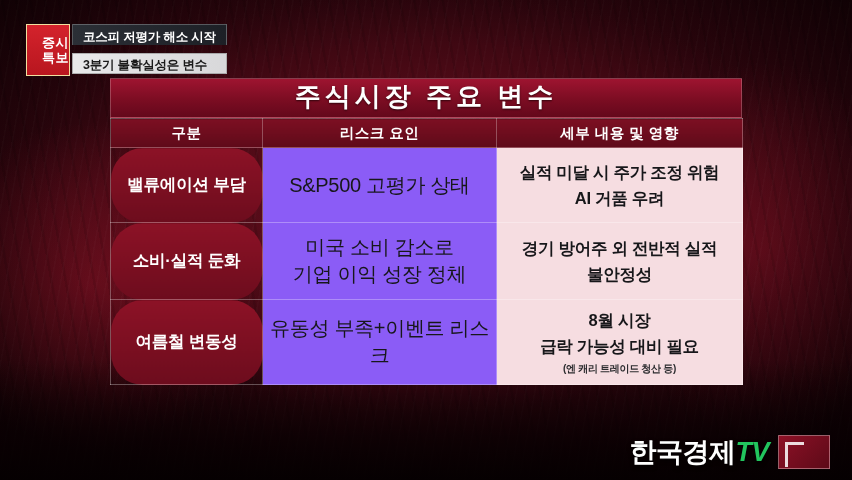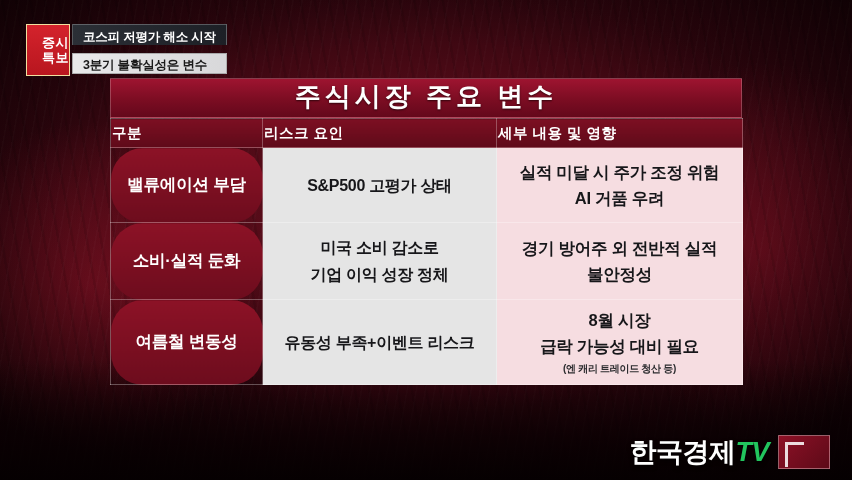--- a/index.html
+++ b/index.html
@@ -150,41 +150,41 @@
   table.vars col.c3 { width: 246px; }
 
   table.vars th {
     height: 26px;
     background: linear-gradient(to bottom, #7c0f22 0%, #5f0a19 100%);
     color: #ffffff;
     font-size: 14.5px;
     font-weight: bold;
     letter-spacing: .5px;
     border: 1px solid rgba(255,255,255,.28);
-    text-align: left;
+    text-align: center;
   }
   table.vars td {
     border: 1px solid rgba(255,255,255,.30);
     text-align: center;
     vertical-align: middle;
     padding: 6px 4px;
   }
   td.cat {
     background: linear-gradient(to bottom, #8c1226 0%, #6d0c1d 100%);
     color: #ffffff;
     font-size: 16.5px;
     font-weight: bold;
     letter-spacing: -0.2px;
     border-radius: 32px;
   }
   td.risk {
-    background: #e5e5e5;
+    background: #8b5cf6;
     color: #17171a;
-    font-size: 16px;
-    font-weight: bold;
+    font-size: 20px;
+    font-weight: normal;
     line-height: 27px;
     letter-spacing: -0.3px;
   }
   td.detail {
     background: #f6dde1;
     color: #17171a;
     font-size: 16.5px;
     font-weight: bold;
     line-height: 26px;
     letter-spacing: -0.3px;

